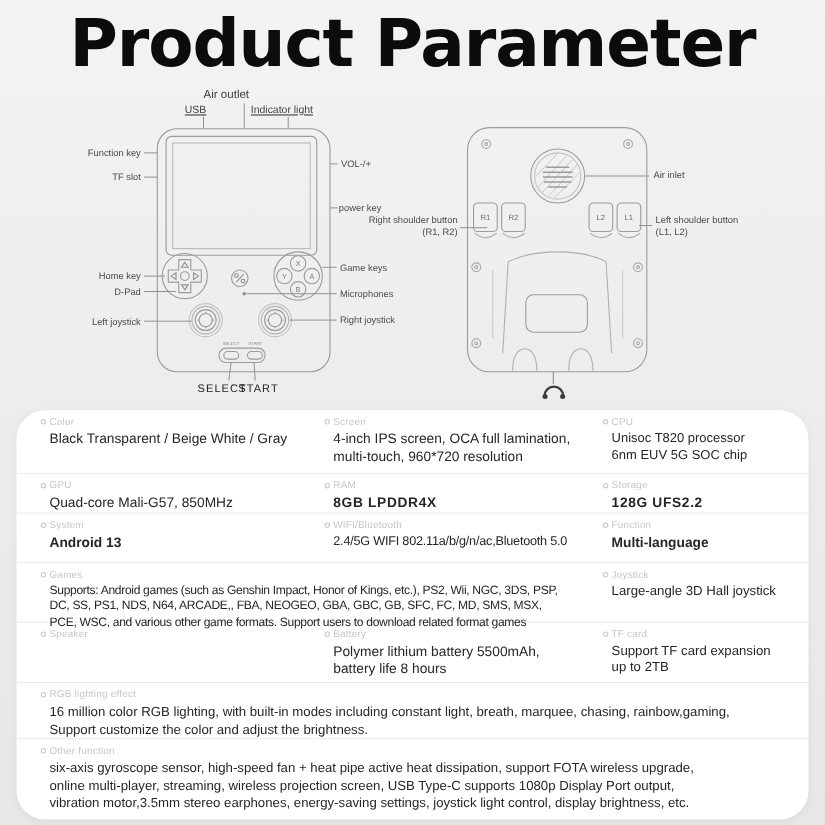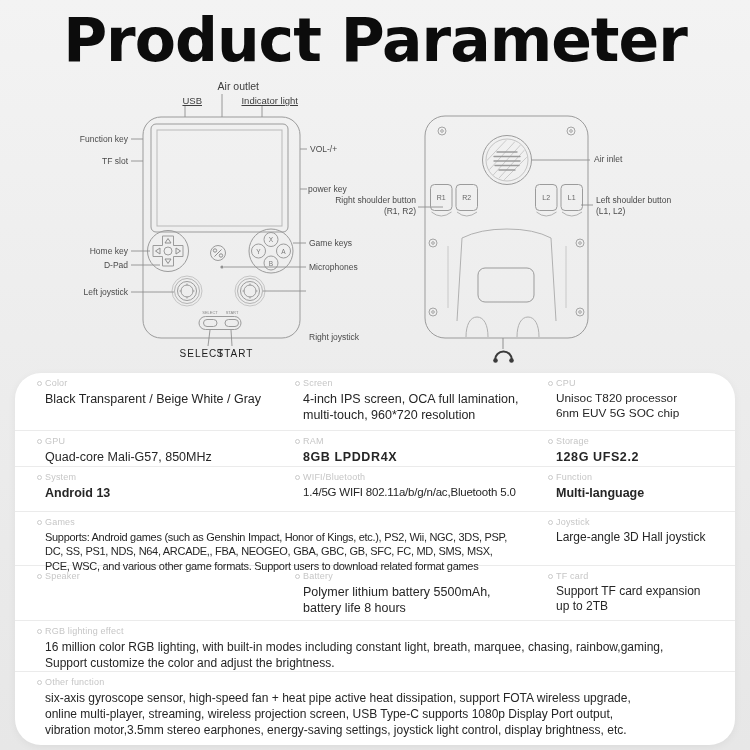--- a/index.html
+++ b/index.html
@@ -18,21 +18,21 @@
     font-family:"DejaVu Sans","Liberation Sans",sans-serif;
     font-weight:700; font-size:60px; letter-spacing:-1px; color:#0c0c0c;
     line-height:76px; white-space:nowrap;
   }
 
   
   svg.artwork { position:absolute; left:0; top:0; width:750px; height:750px; pointer-events:none; }
   .dlabel { position:absolute; font-size:8.5px; color:#4a4a4a; line-height:11px; white-space:nowrap; }
   .dlabel.big { font-size:10.5px; color:#3d3d3d; }
   .dlabel.mid { font-size:9.5px; color:#3d3d3d;text-decoration:underline; }
-  .ctr { text-align:right; }
+  .ctr { text-align:left; }
   .rgt { text-align:right; }
   .btm-key {
     position:absolute; top:348px; font-size:10px; letter-spacing:1px;
     color:#1c1c1c; text-align:center; white-space:nowrap;
   }
 
   
   .spec-card {
     position:absolute; left:15px; top:373px; width:720px; height:372px;
     background:#ffffff; border-radius:26px;
@@ -242,21 +242,21 @@
   <div class="dlabel mid ctr" style="left:228px; top:95px; width:70px;">Indicator light</div>
   <div class="dlabel rgt" style="left:58px; top:134px; width:70px;">Function key</div>
   <div class="dlabel rgt" style="left:58px; top:156px; width:70px;">TF slot</div>
   <div class="dlabel" style="left:310px; top:144px;">VOL-/+</div>
   <div class="dlabel" style="left:308px; top:184px;">power key</div>
   <div class="dlabel rgt" style="left:58px; top:246px; width:70px;">Home key</div>
   <div class="dlabel rgt" style="left:58px; top:260px; width:70px;">D-Pad</div>
   <div class="dlabel rgt" style="left:58px; top:287px; width:70px;">Left joystick</div>
   <div class="dlabel" style="left:309px; top:238px;">Game keys</div>
   <div class="dlabel" style="left:309px; top:262px;">Microphones</div>
-  <div class="dlabel" style="left:309px; top:286px;margin-top:46px;">Right joystick</div>
+  <div class="dlabel" style="left:309px; top:286px;">Right joystick</div>
   <div class="btm-key" style="left:176px; width:52px;">SELECT</div>
   <div class="btm-key" style="left:212px; width:46px;">START</div>
 
   <div class="dlabel" style="left:594px; top:154px;">Air inlet</div>
   <div class="dlabel rgt" style="left:316px; top:195px; width:100px;">Right shoulder button</div>
   <div class="dlabel rgt" style="left:316px; top:206px; width:100px;">(R1, R2)</div>
   <div class="dlabel" style="left:596px; top:195px;">Left shoulder button</div>
   <div class="dlabel" style="left:596px; top:206px;">(L1, L2)</div>
 
   <div class="spec-card">
@@ -317,21 +317,21 @@
             <span class="ring"></span>
             <span>System</span>
           </div>
         <div class="spec-value b">Android 13</div>
       </div>
       <div>
         <div class="spec-label">
             <span class="ring"></span>
             <span>WIFI/Bluetooth</span>
           </div>
-        <div class="spec-value tight">1.4/5G WIFI 802.11a/b/g/n/ac,Bluetooth 5.0</div>
+        <div class="spec-value tight">2.4/5G WIFI 802.11a/b/g/n/ac,Bluetooth 5.0</div>
       </div>
       <div>
         <div class="spec-label">
             <span class="ring"></span>
             <span>Function</span>
           </div>
         <div class="spec-value b">Multi-language</div>
       </div>
     </div>
 

